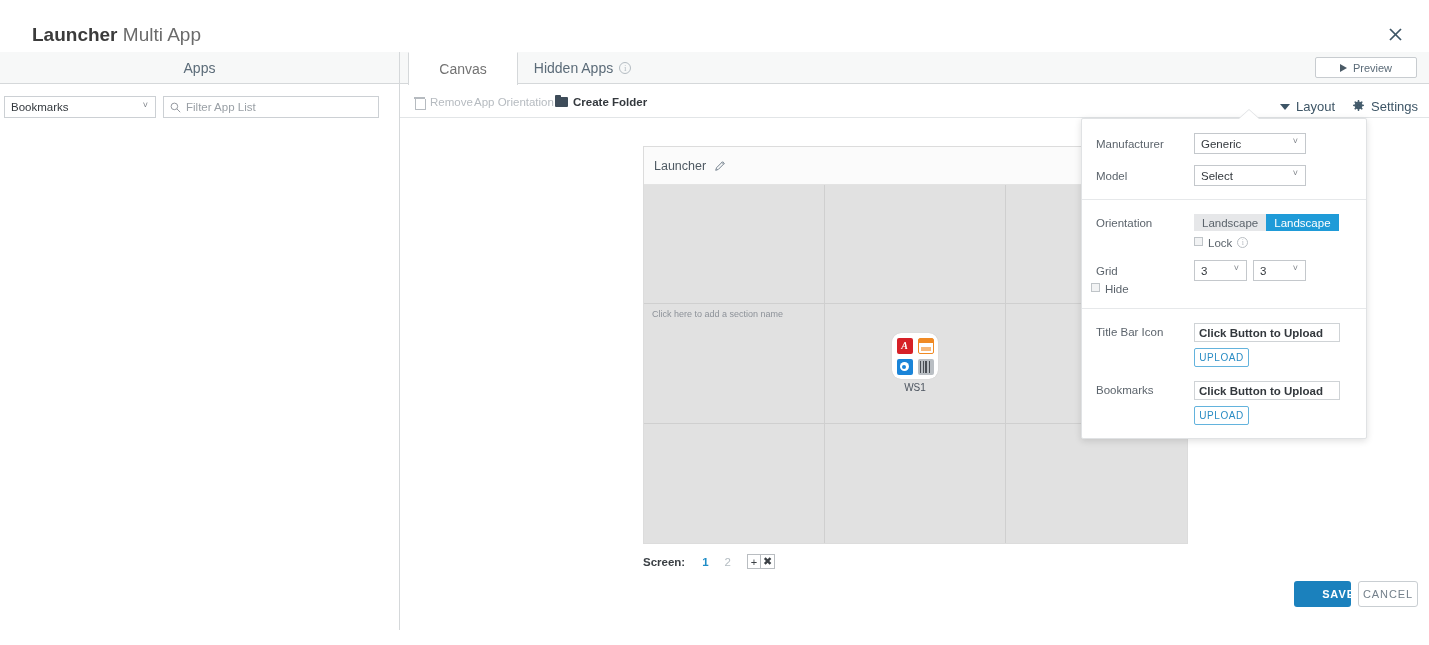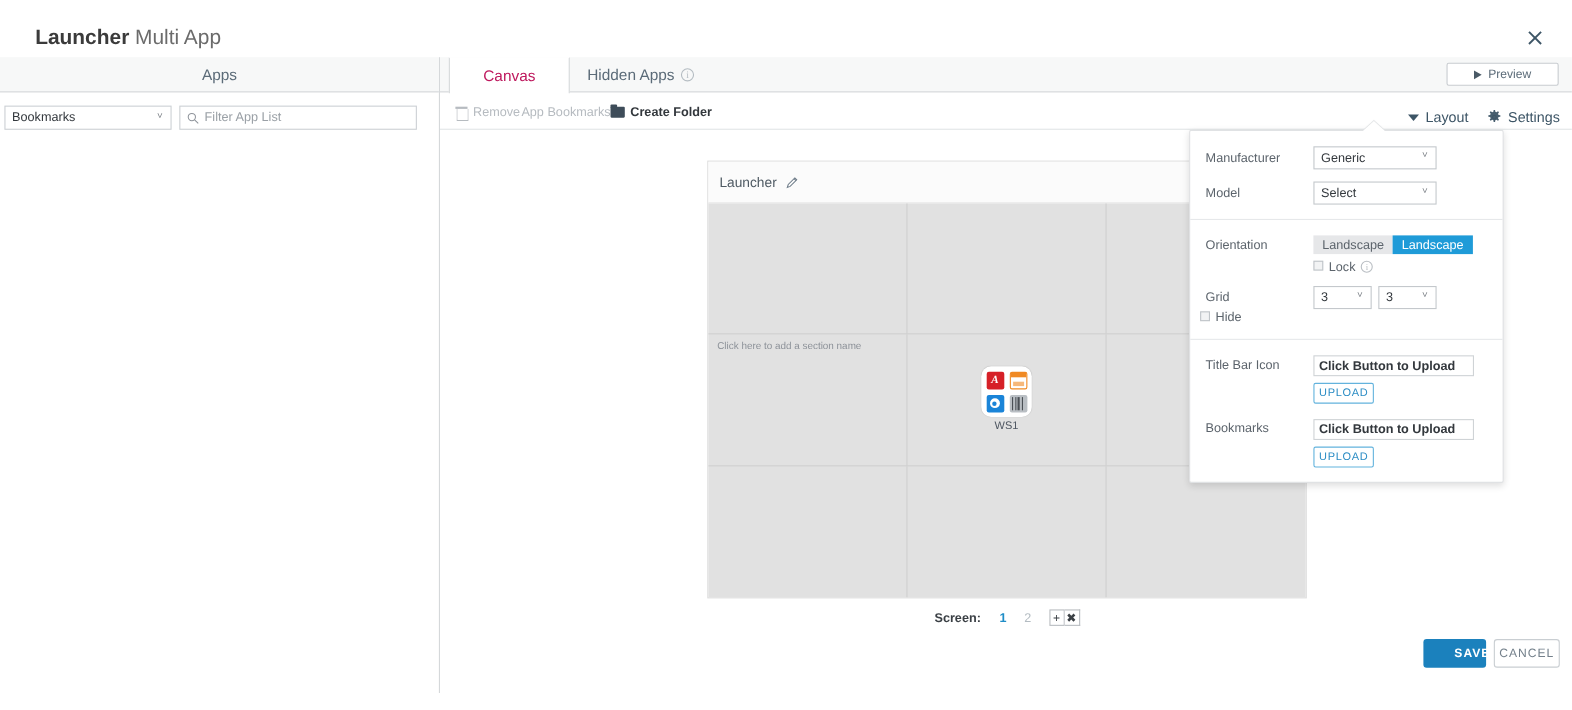--- a/index.html
+++ b/index.html
@@ -76,21 +76,21 @@
   }
   .tab {
     position: absolute; top: 0; height: 32px;
     display: flex; align-items: center; justify-content: center;
     font-size: 14px; color: #5b6b78; cursor: pointer; gap: 6px;
   }
   .tab.active {
     background: #ffffff;
     border-left: 1px solid #d5d8da; border-right: 1px solid #d5d8da;
     border-top: 1px solid transparent;
-    height: 33px; color: #be185d;
+    height: 33px; color: #737373;
   }
   .tab-canvas { left: 8px; width: 110px; }
   .tab-hidden { left: 120px; width: 125px; }
   .info-circle {
     width: 12px; height: 12px; border-radius: 50%;
     border: 1px solid #b4bcc2; color: #b4bcc2;
     font-size: 9px; line-height: 10px; text-align: center;
     font-family: "Liberation Serif", serif;
   }
   .preview-btn {
@@ -196,21 +196,21 @@
     width: 46px; height: 46px; background: #fff; border-radius: 9px;
     display: grid; grid-template-columns: 16px 16px; grid-template-rows: 16px 16px;
     gap: 5px; align-content: center; justify-content: center;
     box-shadow: 0 0 1px rgba(0,0,0,.18);
   }
   .mini { width: 16px; height: 16px; border-radius: 2px; }
   .group-label { font-size: 10px; color: #4d5560; }
 
   .screen-row {
     position: absolute; left: 243px; top: 502px; width: 545px;
-    display: flex; align-items: center; justify-content: center; gap: 6px;
+    display: flex; align-items: center; gap: 6px;
     font-size: 11.5px; color: #3b4045;
   }
   .screen-row .lbl { font-weight: 700; margin-right: 6px; }
   .pg { padding: 0 5px; cursor: pointer; }
   .pg.active { color: #1f8dc7; font-weight: 700; }
   .pg.idle { color: #b4bcc2; }
   .pgbtns { display: flex; margin-left: 5px; }
   .pgbtn {
     width: 14px; height: 15px; border: 1px solid #b9bdc1; background: #fff;
     display: flex; align-items: center; justify-content: center;
@@ -350,21 +350,21 @@
         <span>Preview</span>
       </div>
     </div>
 
     <div class="actionbar">
       <div class="act act-remove disabled">
         <span class="trash-ic"></span>
         <span>Remove</span>
       </div>
       <div class="act act-attrs disabled">
-        <span>App Bookmarks</span>
+        <span>App Orientation</span>
       </div>
       <div class="act act-folder enabled">
         <span class="folder-ic"></span>
         <span>Create Folder</span>
       </div>
     </div>
 
     <div class="device">
       <div class="device-title">
         <span>Launcher</span>

